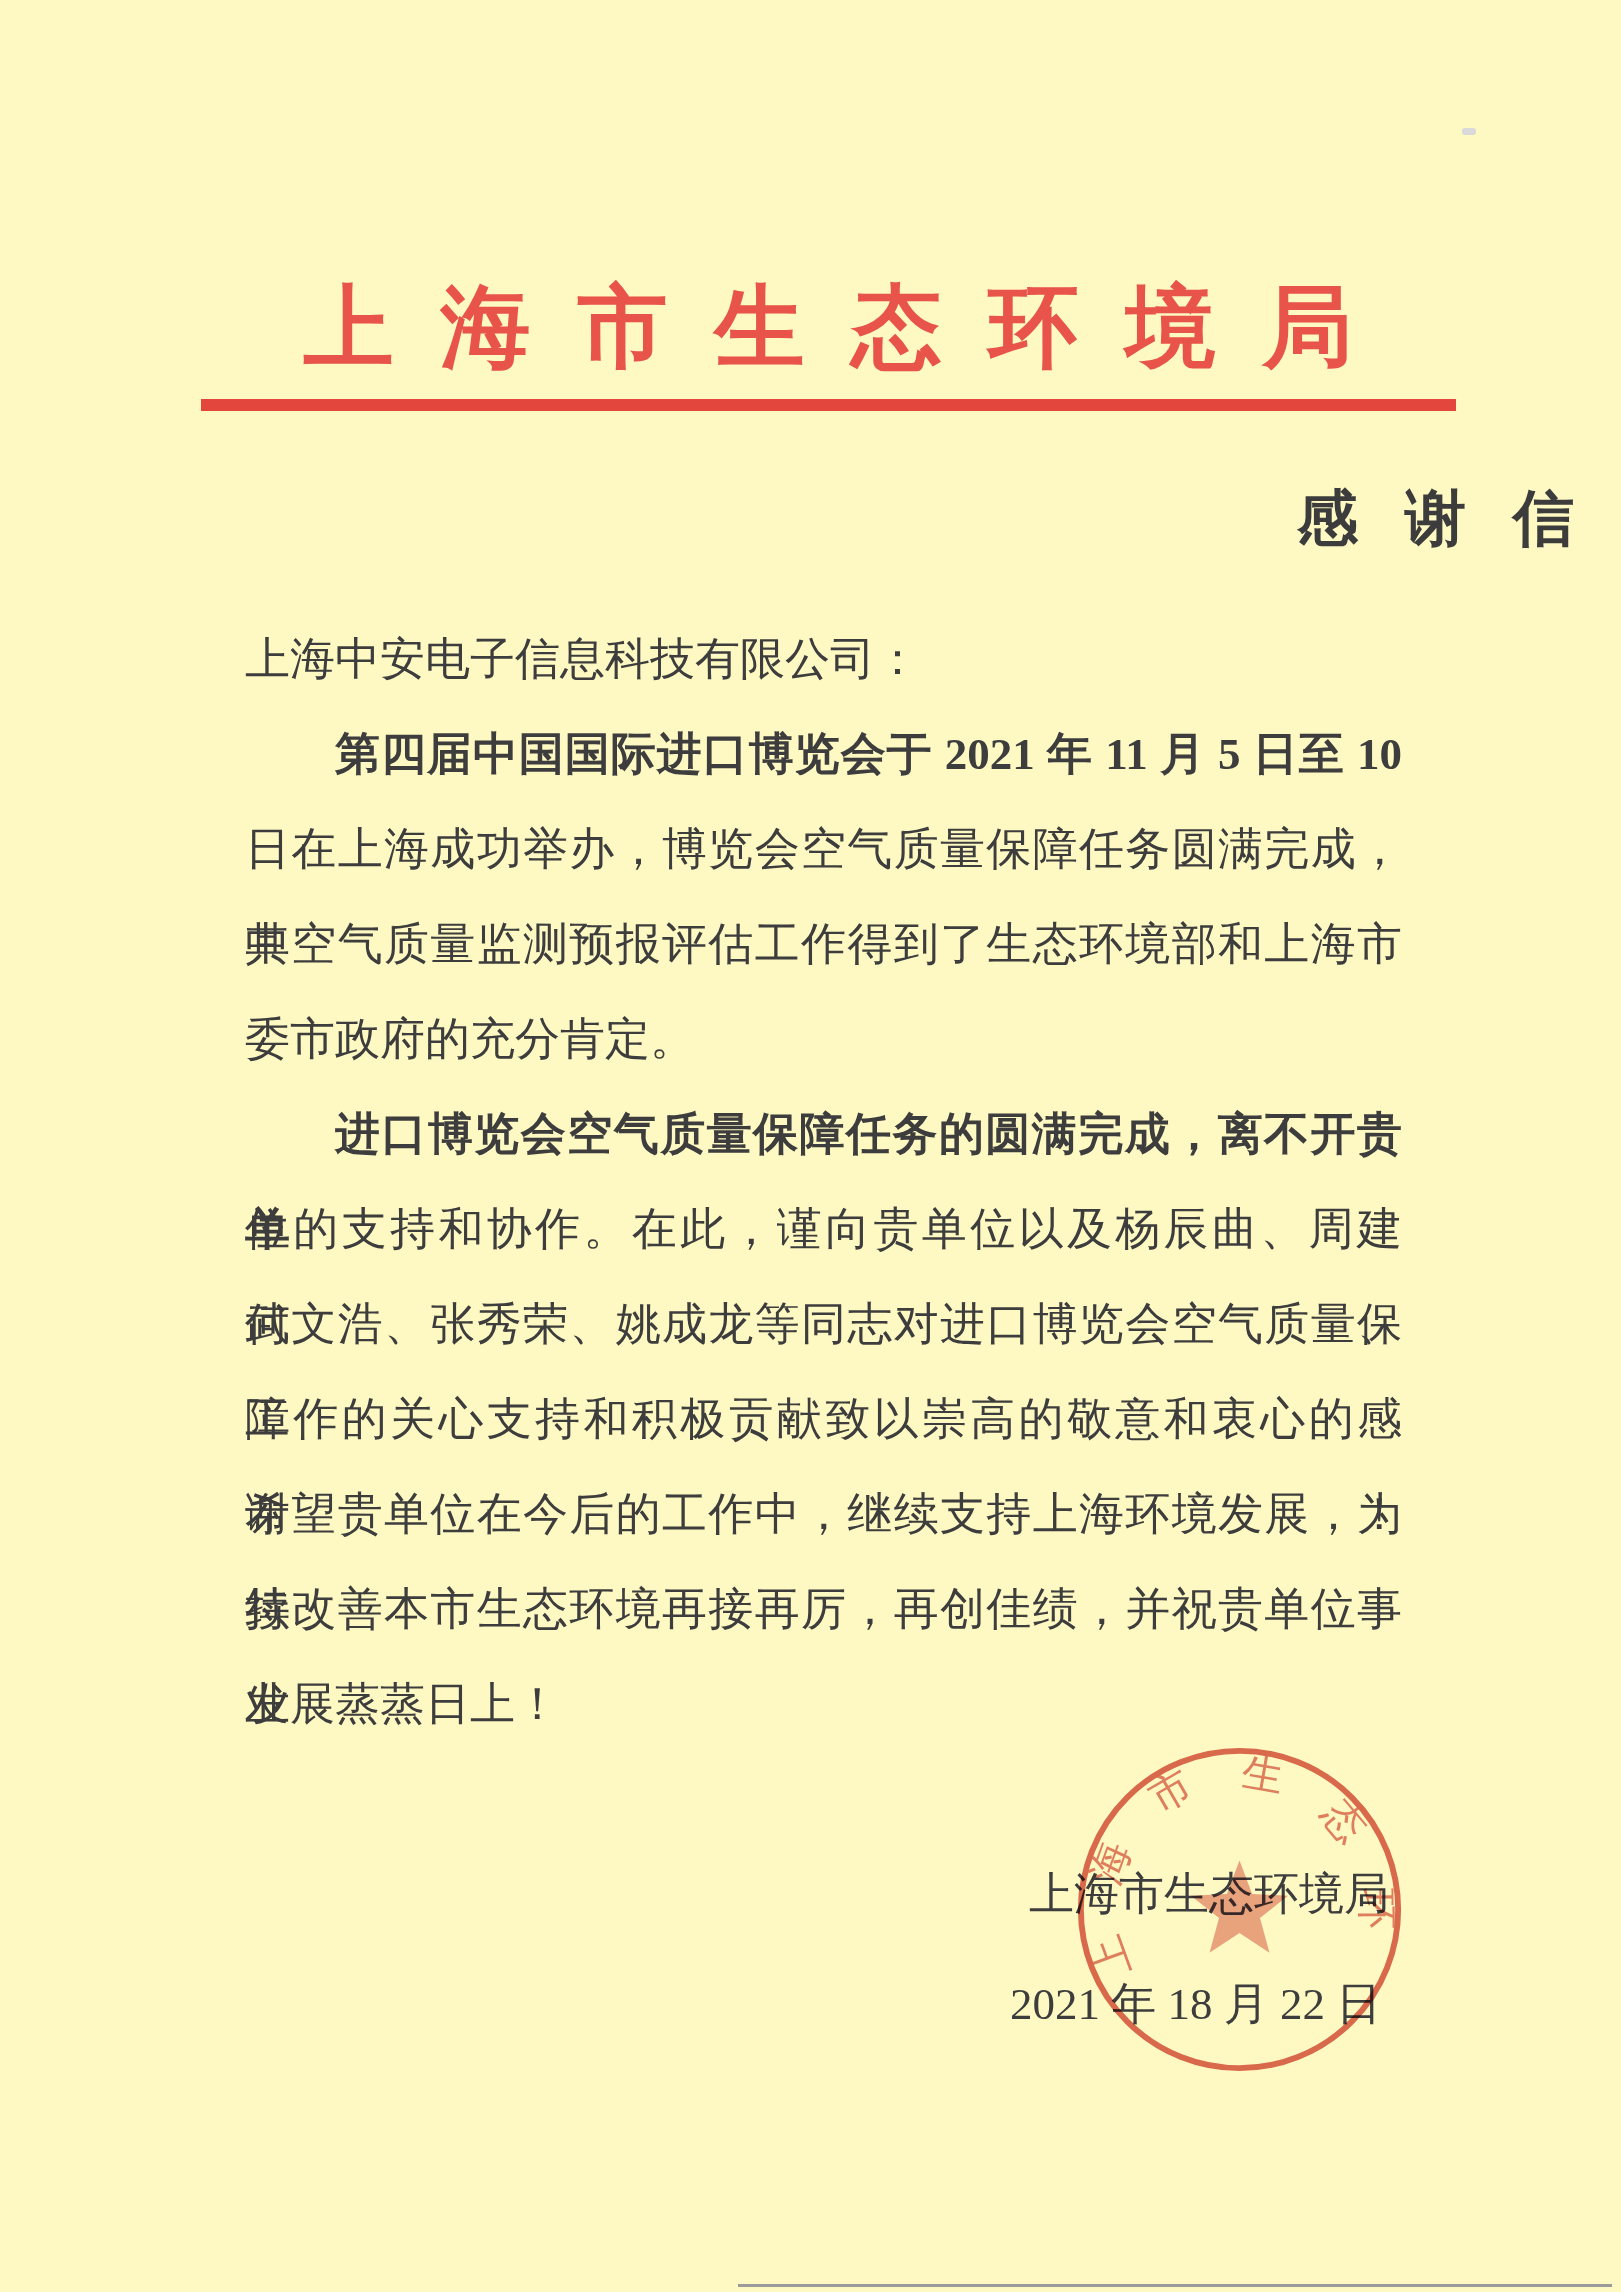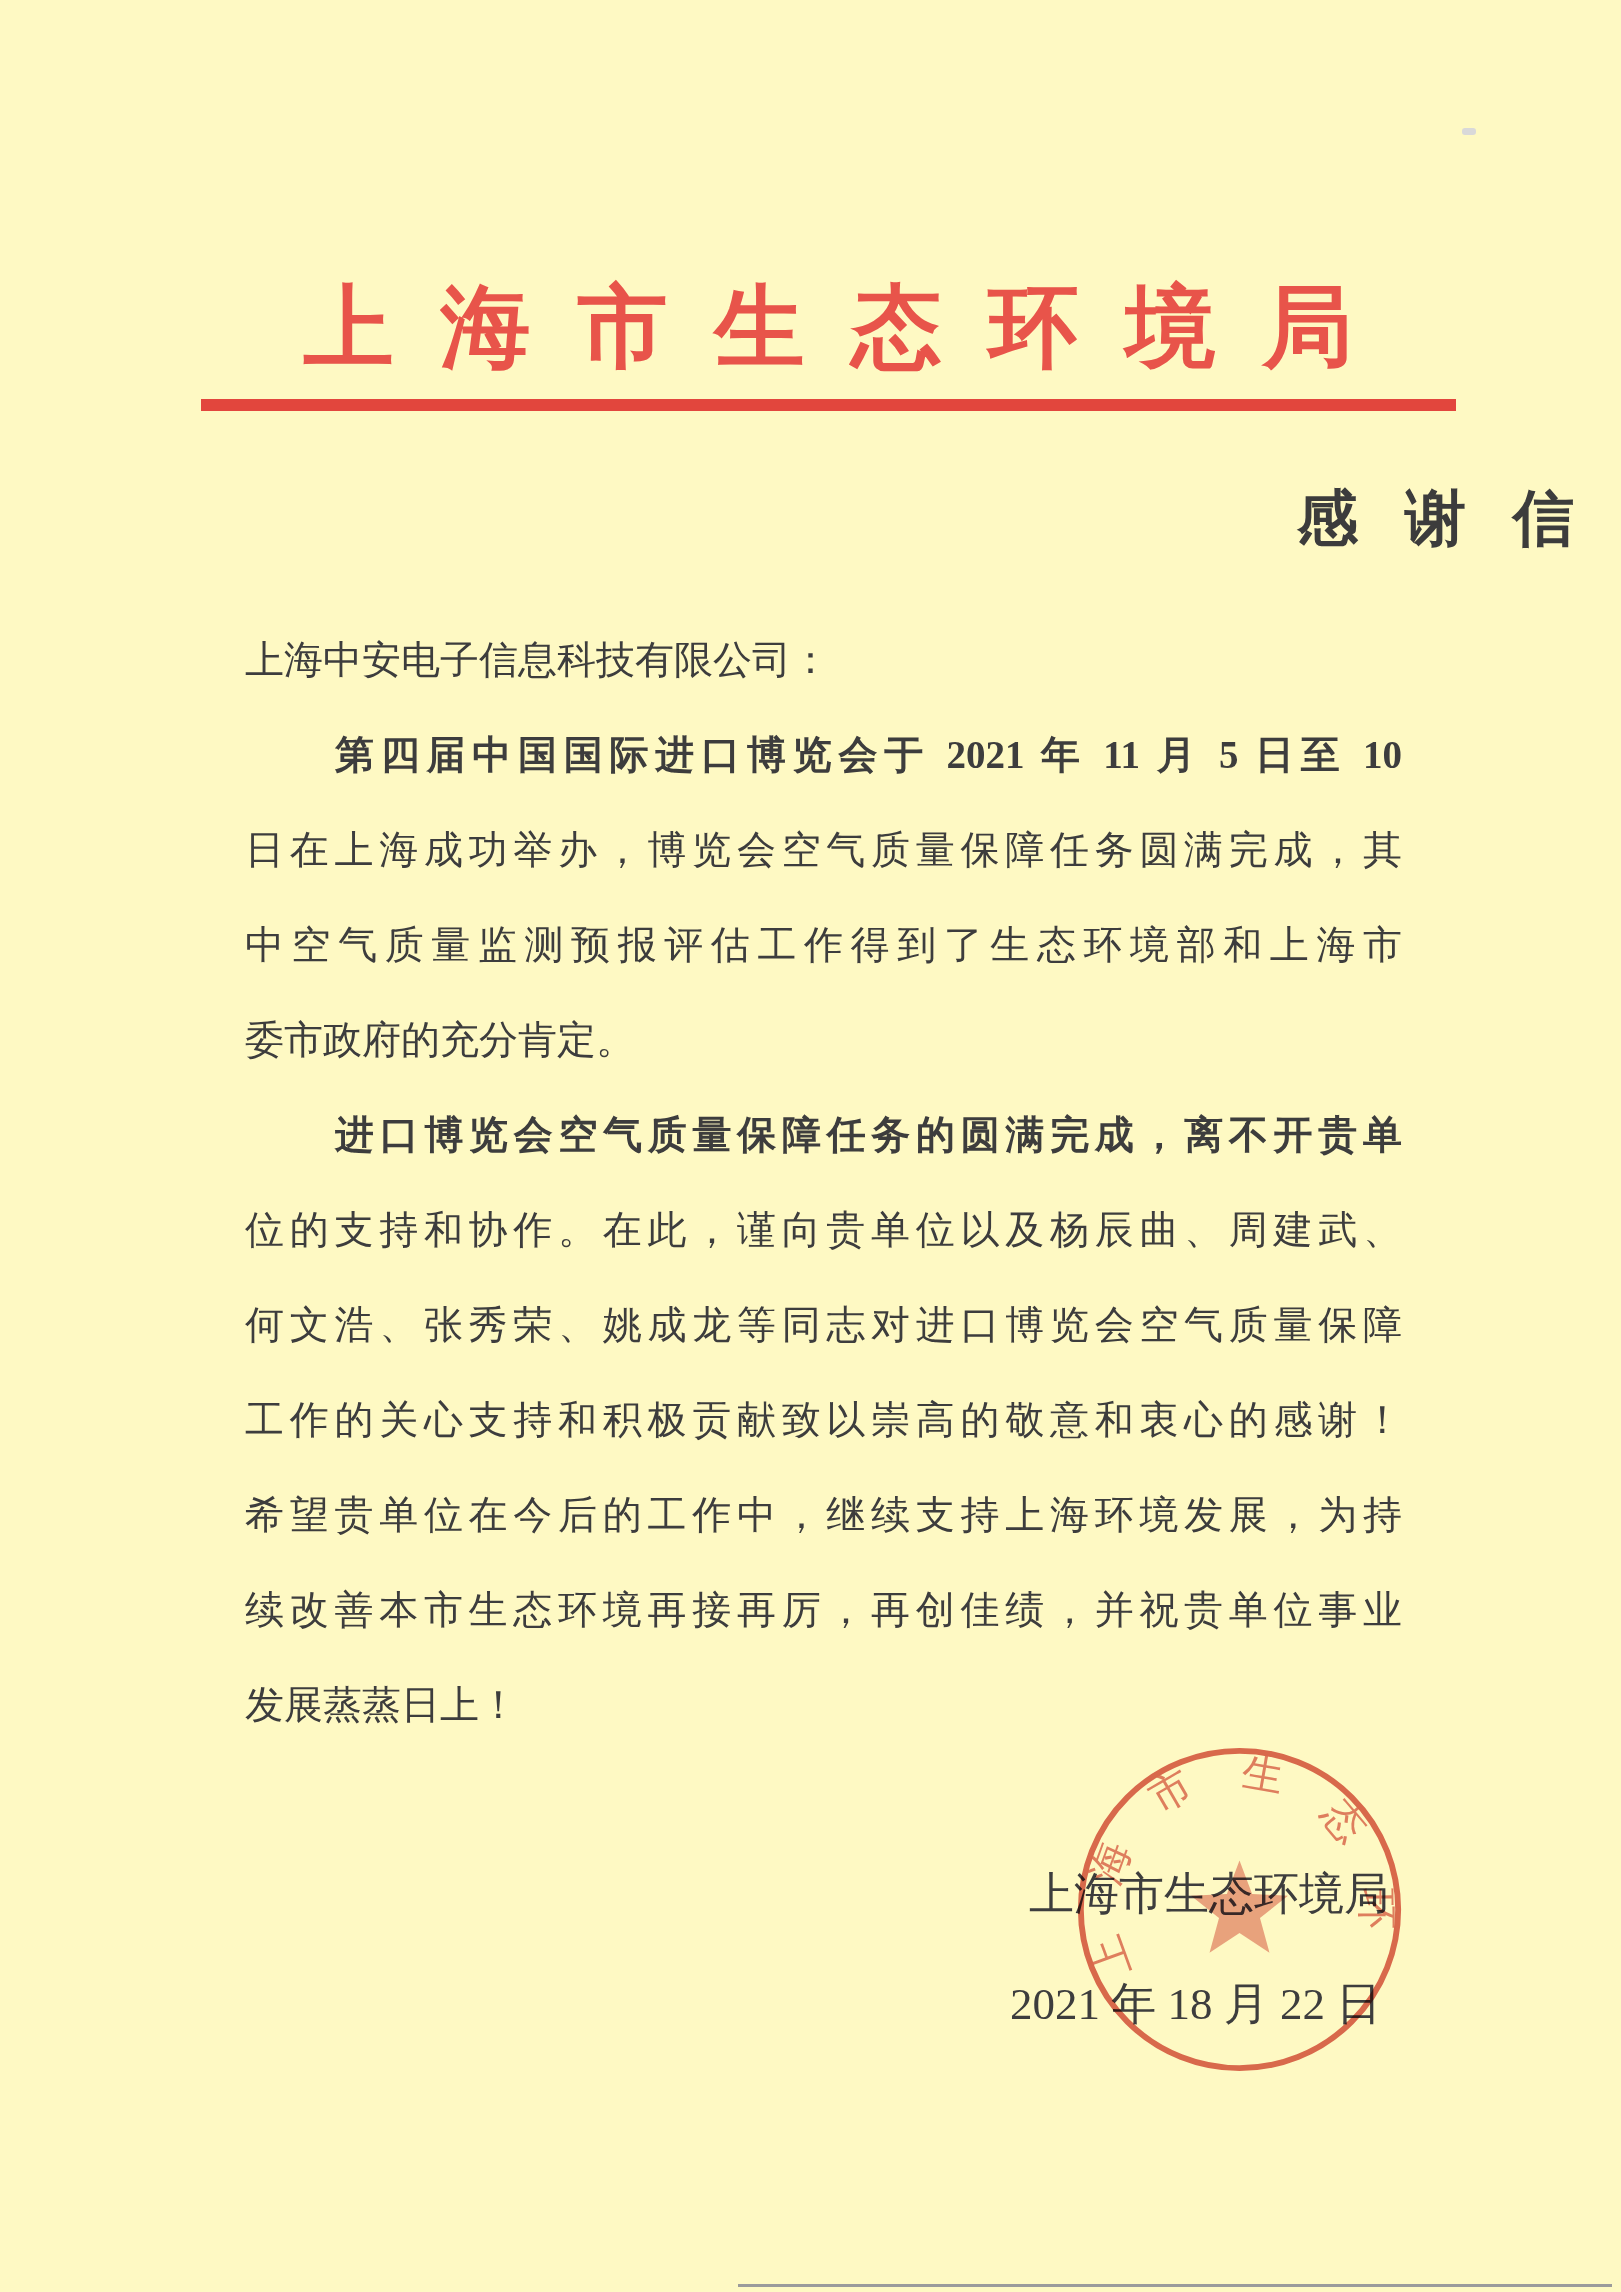--- a/index.html
+++ b/index.html
@@ -41,21 +41,21 @@
     text-indent:47px;
     white-space:nowrap;
   }
   .body-block{
     position:absolute;
     left:245px;top:612px;
     width:1157px;
     color:#3d3d3d;
   }
   .line{
-    font-size:39px;
+    font-size:45px;
     line-height:95px;
     height:95px;
     white-space:nowrap;
   }
   .line.just{
     white-space:normal;
     text-align:justify;
     text-align-last:justify;
   }
   .line.indent{ text-indent:90px;font-weight:bold; }

